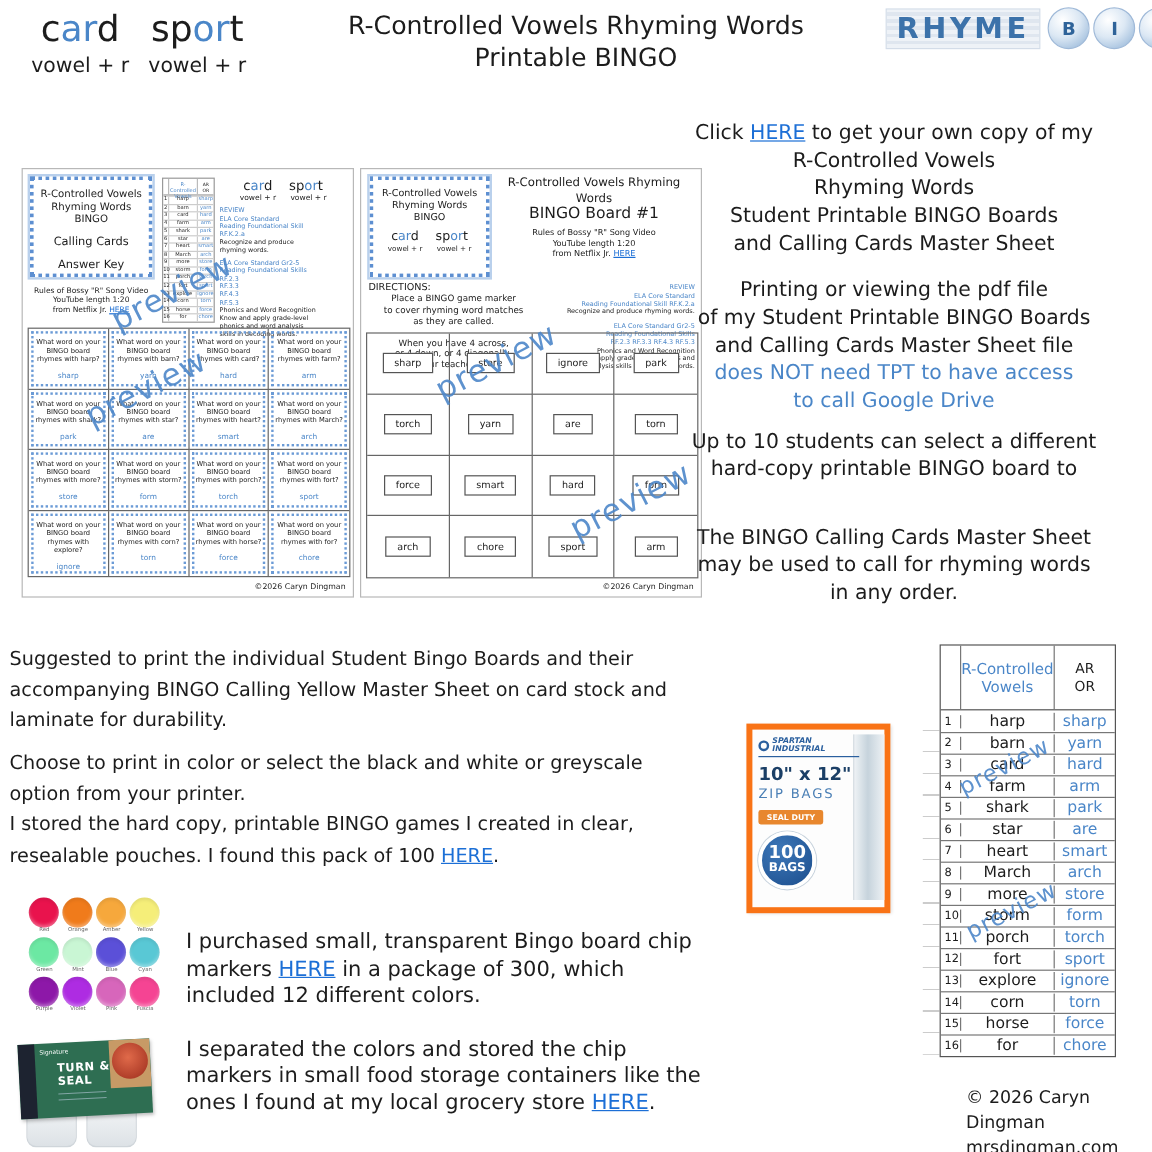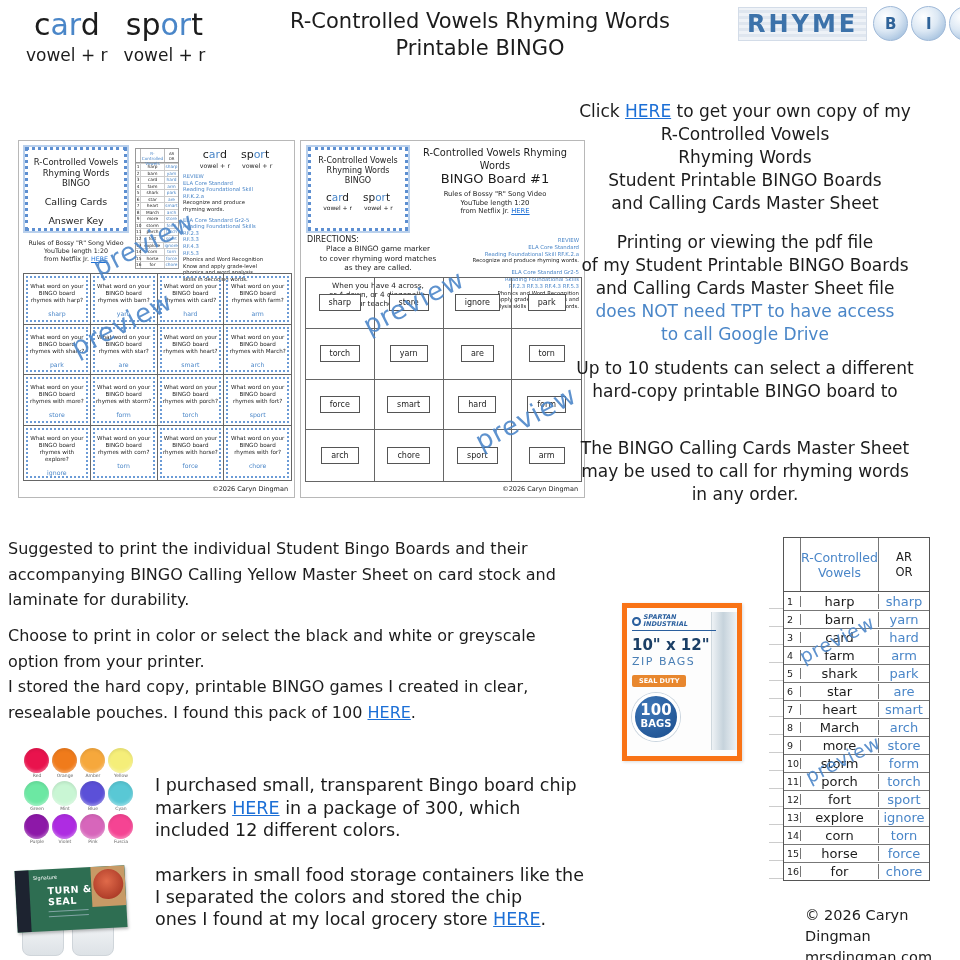--- a/index.html
+++ b/index.html
@@ -643,22 +643,22 @@
 </div>
 
 <div class="chips-text">
   <div>I purchased small, transparent Bingo board chip</div>
   <div><span>markers </span><span class="link">HERE</span><span> in a package of 300, which</span></div>
   <div>included 12 different colors.</div>
 </div>
 
 <div class="cont-text">
   <div>
+      <div>I separated the colors and stored the chip</div>
       <div>markers in small food storage containers like the</div>
-      <div>I separated the colors and stored the chip</div>
     </div>
   <div><span>ones I found at my local grocery store </span><span class="link">HERE</span><span>.</span></div>
 </div>
 
 <div class="abs chips">
 
 <div class="chip">
     <div class="chip-dot" style="background: rgb(233, 19, 77);"></div>
     <div class="chip-label">Red</div>
   </div>

